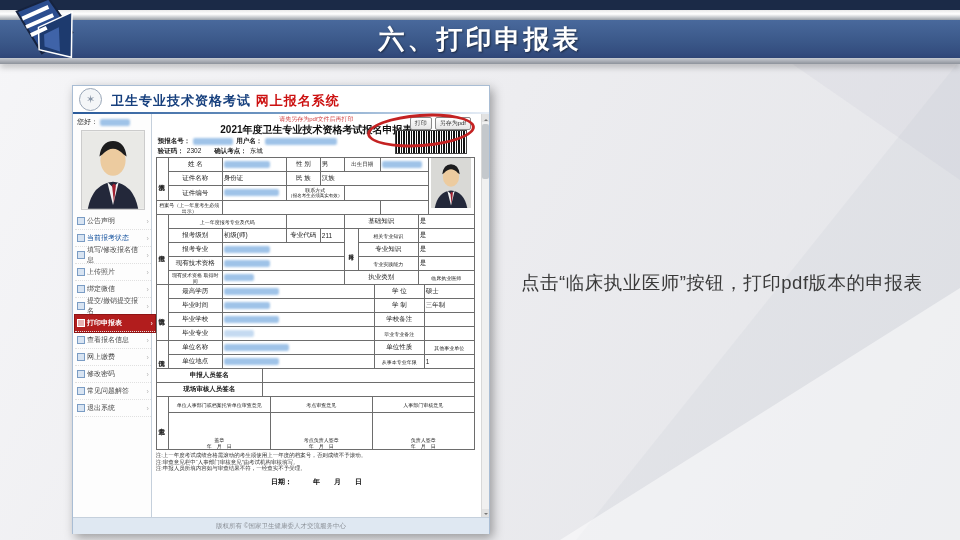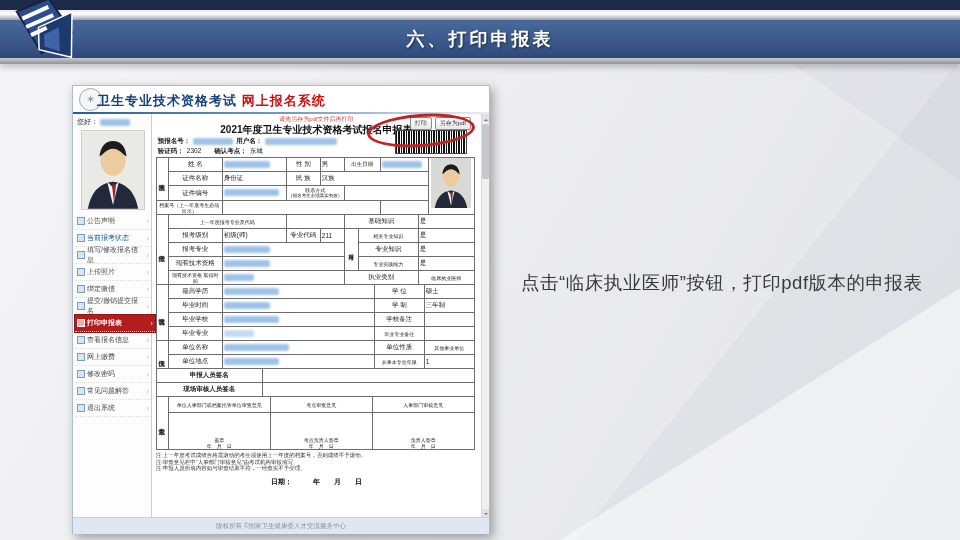--- a/index.html
+++ b/index.html
@@ -18,31 +18,31 @@
   
   .hdr{position:absolute;left:0;top:0;width:960px;height:66px;}
   .hdr .bar-navy{position:absolute;left:0;top:0;width:100%;height:12px;background:#1b2a47;}
   .hdr .bar-silver{position:absolute;left:0;top:10px;width:100%;height:10px;
       background:linear-gradient(#e8e8e8,#ffffff 40%,#9aa0a8);}
   .hdr .bar-blue{position:absolute;left:0;top:20px;width:100%;height:38px;
       background:linear-gradient(#49699c,#3a5788 60%,#31487a);
       display:flex;align-items:center;justify-content:center;}
   .hdr .bar-edge{position:absolute;left:0;top:58px;width:100%;height:6px;
       background:linear-gradient(#c9ccd2,#8d929b);box-shadow:0 3px 6px rgba(0,0,0,.25);}
-  .hdr h1{margin:0;color:#fff;font-size:18px;font-weight:bold;letter-spacing:3px;
+  .hdr h1{margin:0;color:#fff;font-size:26px;font-weight:bold;letter-spacing:3px;
       text-shadow:1px 1px 2px rgba(0,0,0,.5);}
   .logo{position:absolute;left:10px;top:-2px;width:72px;height:72px;z-index:5;}
 
   
   .panel{position:absolute;left:72px;top:85px;width:416px;height:447px;background:#fff;
       border:1px solid #a9bdd4;box-shadow:3px 4px 10px rgba(0,0,0,.35);font-size:7px;color:#222;}
   .apphdr{position:relative;height:26px;background:#fff;}
   .applogo{position:absolute;left:6px;top:2px;width:21px;height:21px;border:1.5px solid #9aa7b8;
       border-radius:50%;color:#8a97a8;font-size:11px;line-height:21px;text-align:center;background:#f4f6f8;}
-  .brand{position:absolute;left:24px;top:6px;font-size:13px;font-weight:bold;letter-spacing:1px;}
+  .brand{position:absolute;left:38px;top:6px;font-size:13px;font-weight:bold;letter-spacing:1px;}
   .brand .b1{color:#17407e;}
   .brand .b2{color:#cc1111;}
   .hline{height:2px;background:linear-gradient(90deg,#2a5a9a,#7aa0c8 55%,#e8eef6);}
   .appbody{display:flex;height:403px;}
 
   
   .side{width:79px;border-right:1px solid #c5d0dc;background:#fdfdfd;box-sizing:border-box;padding:2px 0 0 2px;}
   .greet{font-size:7px;color:#333;display:flex;align-items:center;gap:2px;padding:1px 2px;}
   .photo{width:62px;height:78px;margin:2px auto 3px auto;border:1px solid #ccc;display:block;}
   .menu{list-style:none;margin:0;padding:0;}

